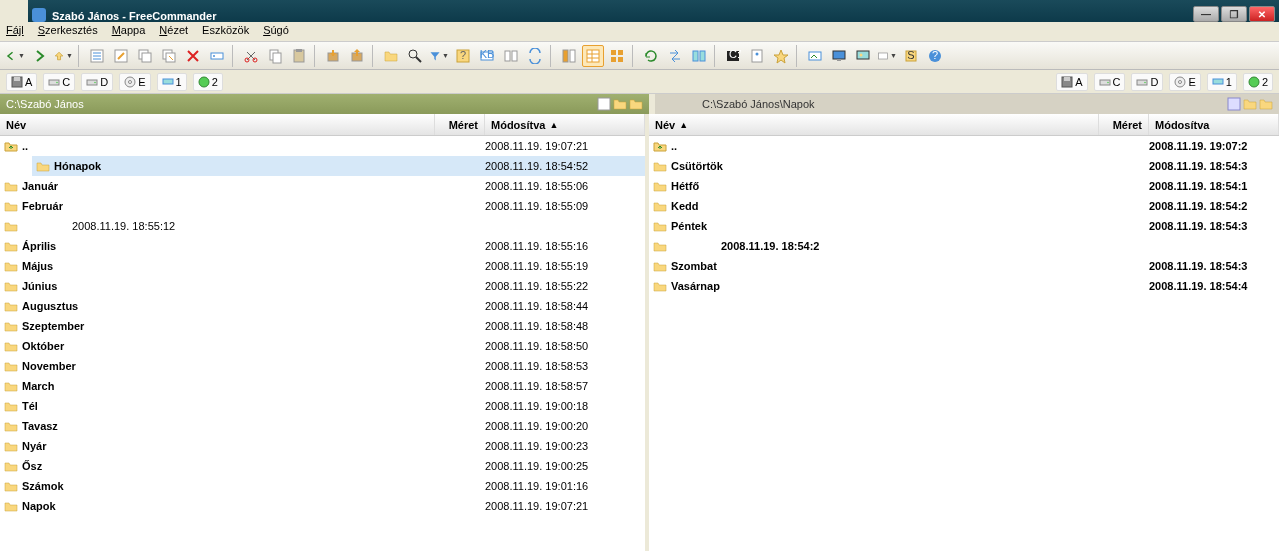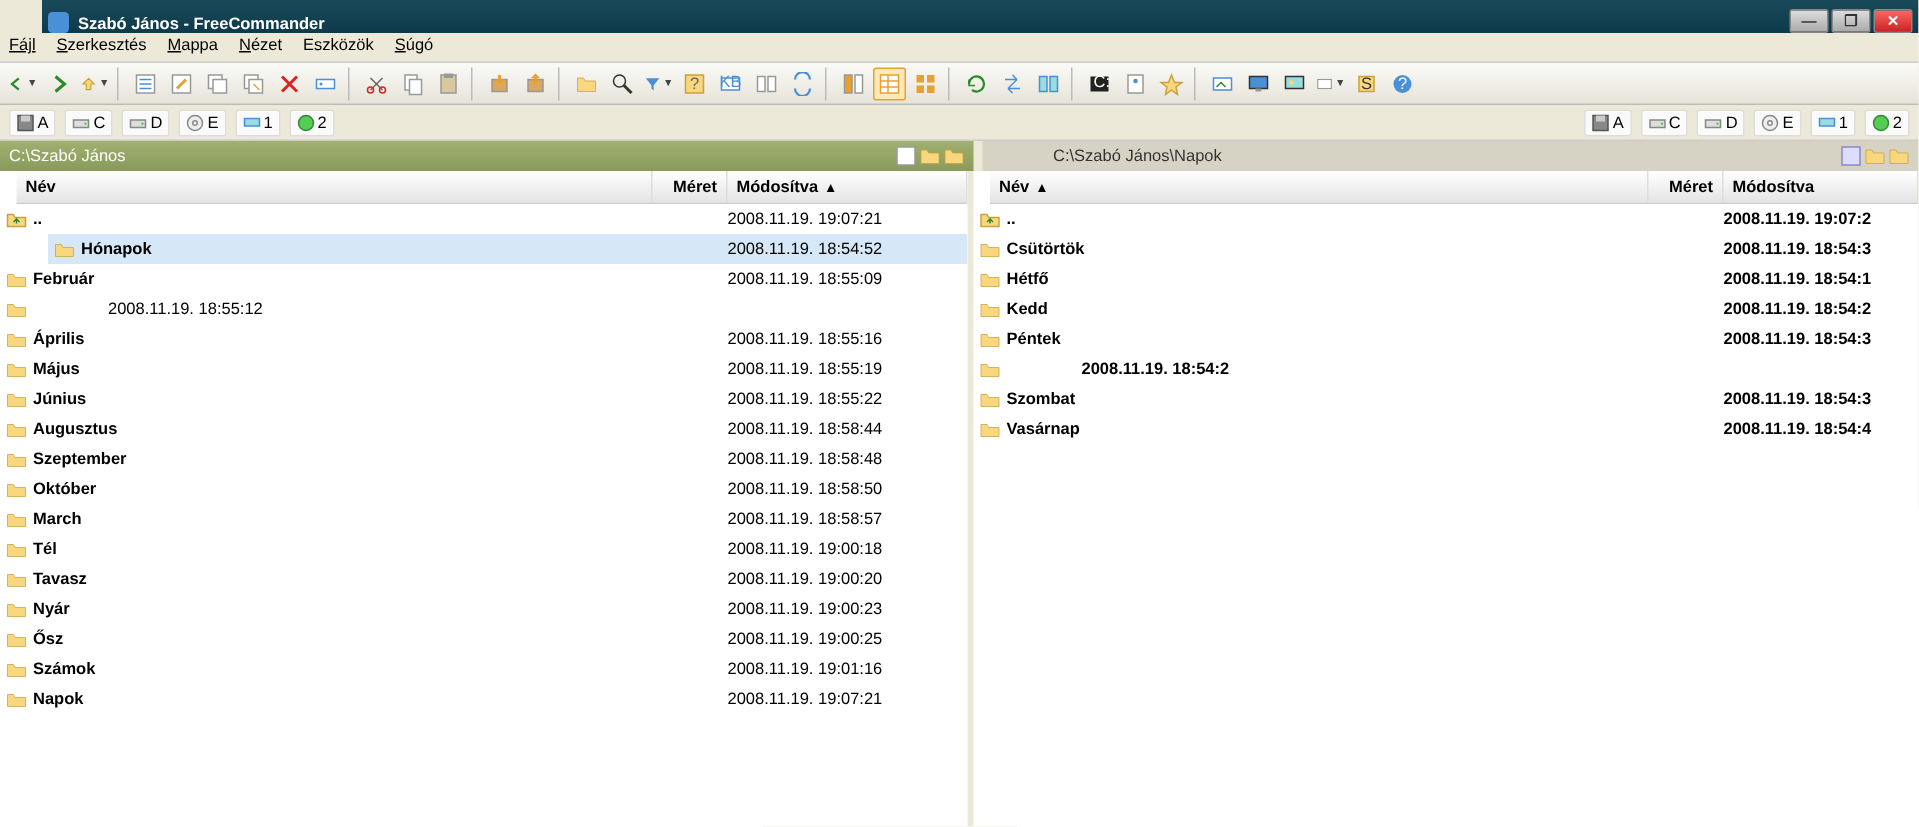--- a/index.html
+++ b/index.html
@@ -31,21 +31,21 @@
 .pathbar.left { background: linear-gradient(to bottom,#a0b070,#8a9a5a); flex:0 0 649px; }
 .pathbar.right { background:#d6d2c4; color:#333; flex:1; margin-left:6px;padding-left:47px; }
 .pathbar .spacer { flex:1; }
 .pathicon { width:14px; height:14px; margin-left:2px; }
 
 .panels { flex:1; display:flex; overflow:hidden; background:#fff; }
 .panel { display:flex; flex-direction:column; overflow:hidden; }
 .panel.left { width:649px; border-right:4px solid #ece9d8; }
 .panel.right { flex:1; }
 
-.colheader { height:22px; background:linear-gradient(to bottom,#fff,#e4e4e4); border-bottom:1px solid #ccc; display:flex; align-items:flex-start; font-weight:bold; font-size:12px;margin-left:11px; }
+.colheader { height:22px; background:linear-gradient(to bottom,#fff,#e4e4e4); border-bottom:1px solid #ccc; display:flex; align-items:flex-start; font-weight:bold; font-size:12px; }
 .colheader .col { padding:0 6px; border-right:1px solid #ddd; height:100%; display:flex; align-items:center; }
 .col-name-l { flex:1; }
 .col-size-l { width:50px; justify-content:flex-end; }
 .col-mod-l { width:160px; }
 .col-name-r { flex:1; }
 .col-size-r { width:50px; justify-content:flex-end;}
 .col-mod-r { width:130px; }
 .sortarr { margin-left:4px; font-size:9px; }
 
 .filelist { flex:1; overflow:auto; background:#fff; }
@@ -458,20 +458,28 @@
             <path class="folder-svg" d="M1 3 L5 3 L6 5 L13 5 L13 11 L1 11 Z"></path>
           </svg>
           <span class="fname">Hónapok</span>
           <span class="fsize"></span>
           <span class="fmod">2008.11.19. 18:54:52</span>
         </div>
         <div class="row">
           <svg class="ficon" viewBox="0 0 14 12">
             <path class="folder-svg" d="M1 3 L5 3 L6 5 L13 5 L13 11 L1 11 Z"></path>
           </svg>
+          <span class="fname">Január</span>
+          <span class="fsize"></span>
+          <span class="fmod">2008.11.19. 18:55:06</span>
+        </div>
+        <div class="row">
+          <svg class="ficon" viewBox="0 0 14 12">
+            <path class="folder-svg" d="M1 3 L5 3 L6 5 L13 5 L13 11 L1 11 Z"></path>
+          </svg>
           <span class="fname">Február</span>
           <span class="fsize"></span>
           <span class="fmod">2008.11.19. 18:55:09</span>
         </div>
         <div class="row">
           <svg class="ficon" viewBox="0 0 14 12">
             <path class="folder-svg" d="M1 3 L5 3 L6 5 L13 5 L13 11 L1 11 Z"></path>
           </svg>
           <span class="fsize"></span>
           <span class="fmod">2008.11.19. 18:55:12</span>
@@ -516,20 +524,28 @@
           <span class="fsize"></span>
           <span class="fmod">2008.11.19. 18:58:48</span>
         </div>
         <div class="row">
           <svg class="ficon" viewBox="0 0 14 12">
             <path class="folder-svg" d="M1 3 L5 3 L6 5 L13 5 L13 11 L1 11 Z"></path>
           </svg>
           <span class="fname">Október</span>
           <span class="fsize"></span>
           <span class="fmod">2008.11.19. 18:58:50</span>
+        </div>
+        <div class="row">
+          <svg class="ficon" viewBox="0 0 14 12">
+            <path class="folder-svg" d="M1 3 L5 3 L6 5 L13 5 L13 11 L1 11 Z"></path>
+          </svg>
+          <span class="fname">November</span>
+          <span class="fsize"></span>
+          <span class="fmod">2008.11.19. 18:58:53</span>
         </div>
         <div class="row">
           <svg class="ficon" viewBox="0 0 14 12">
             <path class="folder-svg" d="M1 3 L5 3 L6 5 L13 5 L13 11 L1 11 Z"></path>
           </svg>
           <span class="fname">March</span>
           <span class="fsize"></span>
           <span class="fmod">2008.11.19. 18:58:57</span>
         </div>
         <div class="row">

